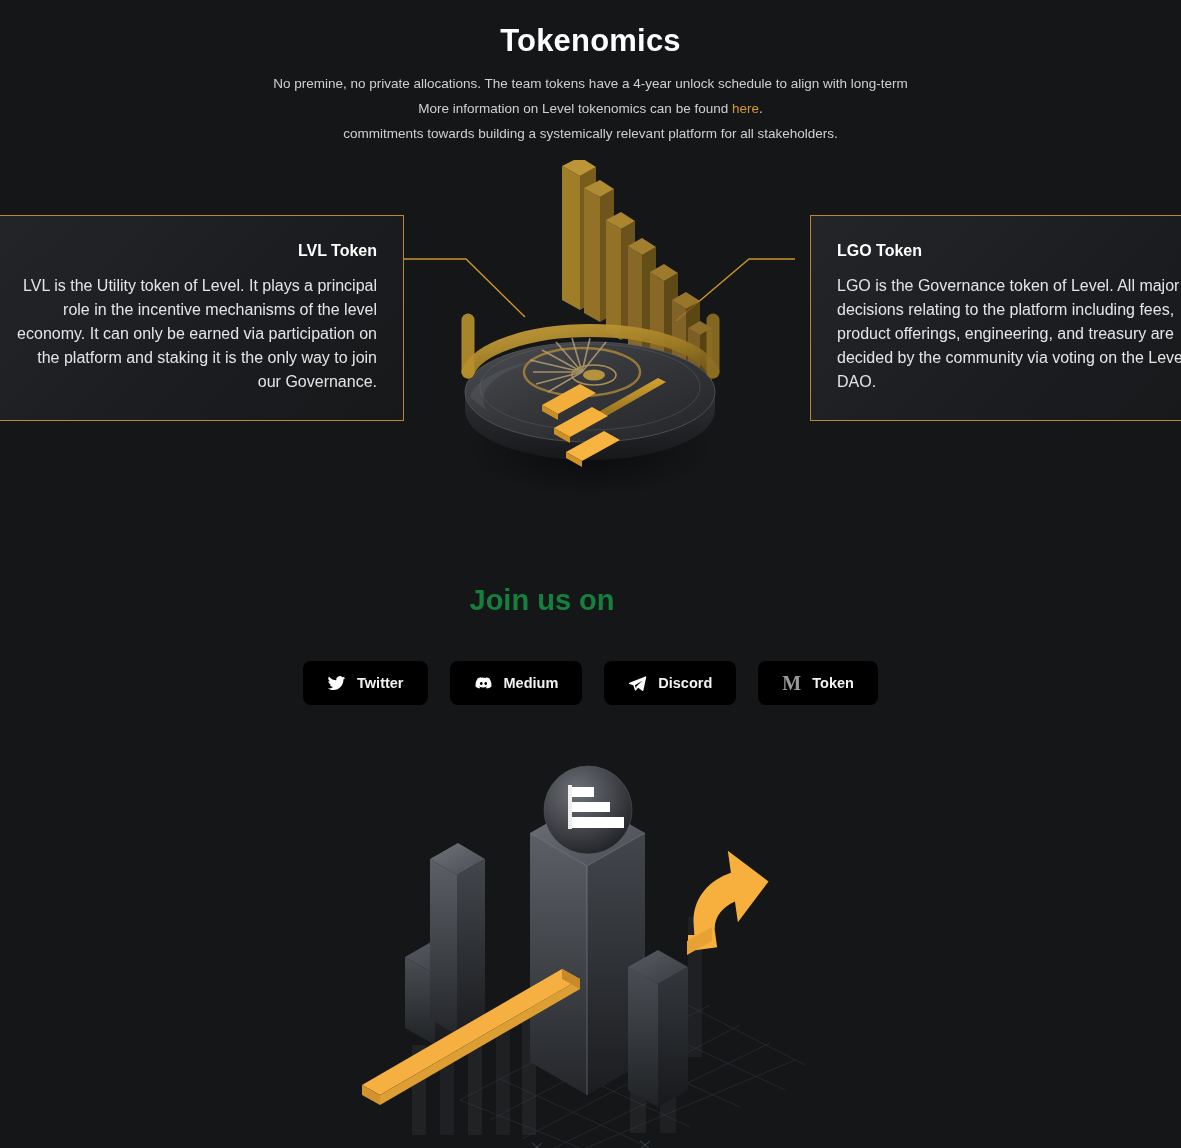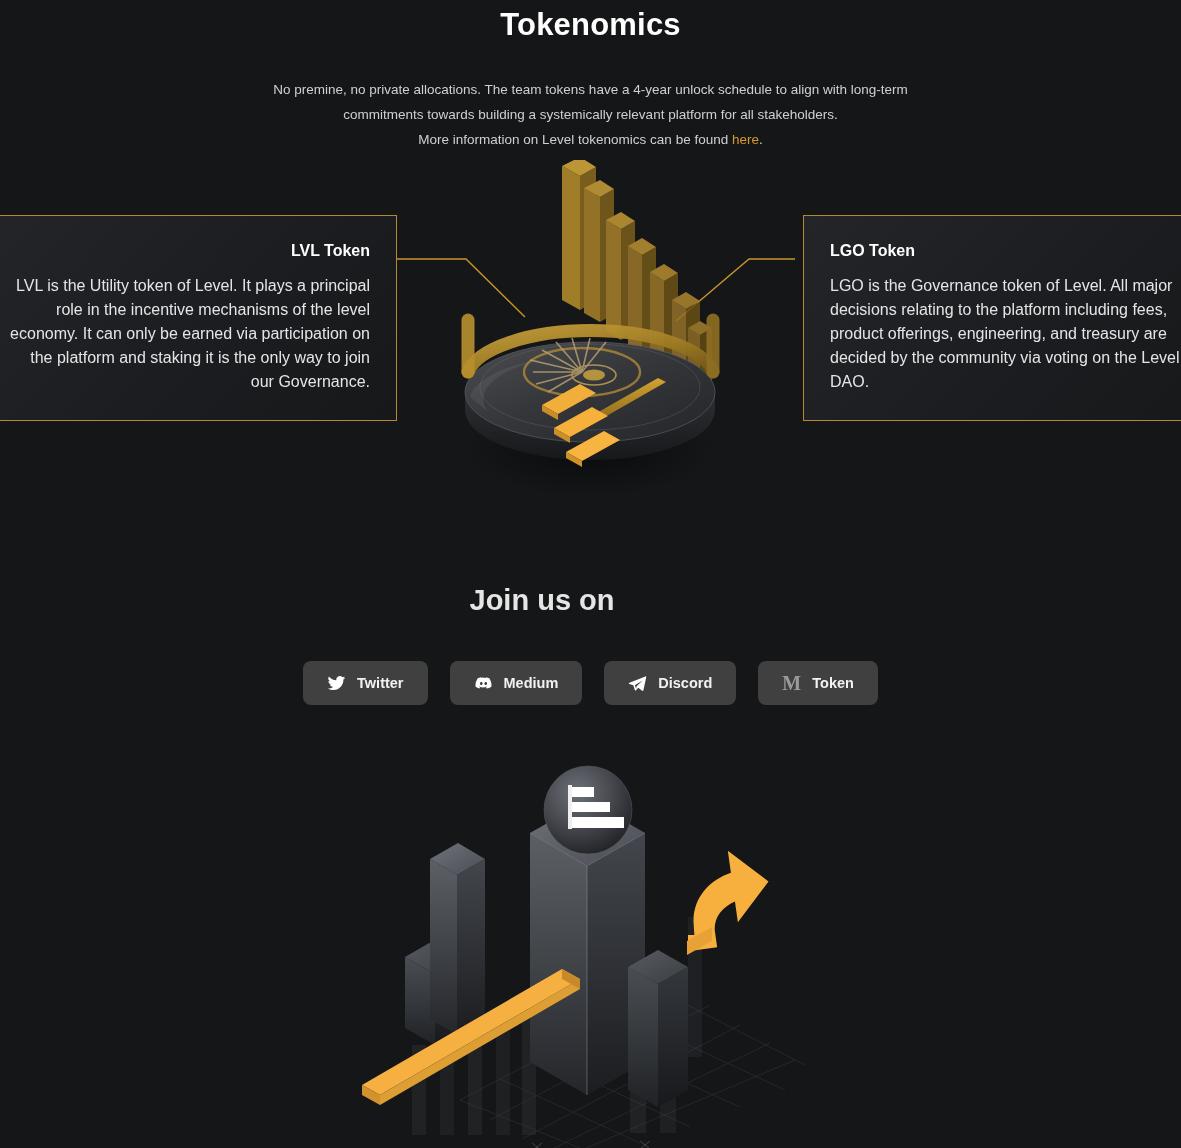--- a/index.html
+++ b/index.html
@@ -17,40 +17,40 @@
 
   .page { position: relative; width: 1181px; height: 1148px; }
 
   
   .tokenomics-title {
     text-align: center;
     font-size: 31px;
     font-weight: bold;
     color: #ffffff;
     letter-spacing: 0.2px;
-    padding-top: 6px;
+    padding-top: 22px;
     line-height: 1.2;
   }
 
   .intro {
     text-align: center;
     font-size: 13.5px;
     line-height: 25px;
     color: #cfd0d2;
-    margin-top: 34px;
+    margin-top: 12px;
     padding: 0 150px;
   }
   .intro .line { display: block; }
   .link-here { color: #d99a2b; text-decoration: none; }
 
   
   .token-band {
     position: absolute;
     top: 215px;
-    left: 8px;
+    left: 15px;
     width: 967px;
     height: 310px;
   }
 
   .card {
     position: absolute;
     top: 0;
     width: 418px;
     height: 206px;
     background: linear-gradient(135deg, #242528 0%, #1c1d20 55%, #17181a 100%);
@@ -106,40 +106,40 @@
 
   
   .join-title {
     position: absolute;
     top: 584px;
     left: 0;
     width: 1084px;
     text-align: center;
     font-size: 29px;
     font-weight: bold;
-    color: #e5e5e5;
+    color: #15803d;
   }
 
   .socials {
     position: absolute;
     top: 661px;
     left: 0;
     width: 1181px;
     display: flex;
     justify-content: center;
     gap: 22px;
   }
 
   .social-btn {
     display: flex;
     align-items: center;
     gap: 11px;
     height: 44px;
     padding: 0 24px;
-    background: #404040;
+    background: #000000;
     border: none;
     border-radius: 8px;
     color: #f2f2f3;
     font-size: 14.5px;
     font-weight: bold;
     font-family: "Liberation Sans", sans-serif;
     cursor: pointer;
     white-space: nowrap;
   }
   .social-btn .s-icon {
@@ -168,22 +168,22 @@
 </style>
 </head>
 <body>
 
 <div class="page">
 
   <h1 class="tokenomics-title">Tokenomics</h1>
 
   <div class="intro">
     <span class="line">No premine, no private allocations. The team tokens have a 4-year unlock schedule to align with long-term</span>
+    <span class="line"><span>More information on Level tokenomics can be found </span><a class="link-here" href="#">here</a><span>.</span></span>
     <span class="line">commitments towards building a systemically relevant platform for all stakeholders.</span>
-    <span class="line"><span>More information on Level tokenomics can be found </span><a class="link-here" href="#">here</a><span>.</span></span>
   </div>
 
   <svg class="connectors" viewBox="0 0 1181 310">
     <path d="M 389 44 L 466 44 L 525 102" fill="none" stroke="#c9952b" stroke-width="1.4"></path>
     <path d="M 795 44 L 749 44 L 676 106" fill="none" stroke="#c9952b" stroke-width="1.4"></path>
   </svg>
 
   <svg class="token-art" viewBox="0 0 320 340">
     <defs>
       <linearGradient id="discTop" x1="0" y1="0" x2="1" y2="1">

